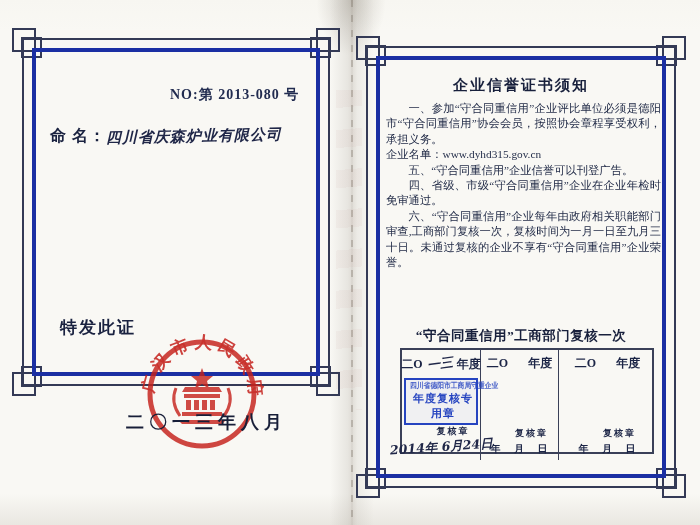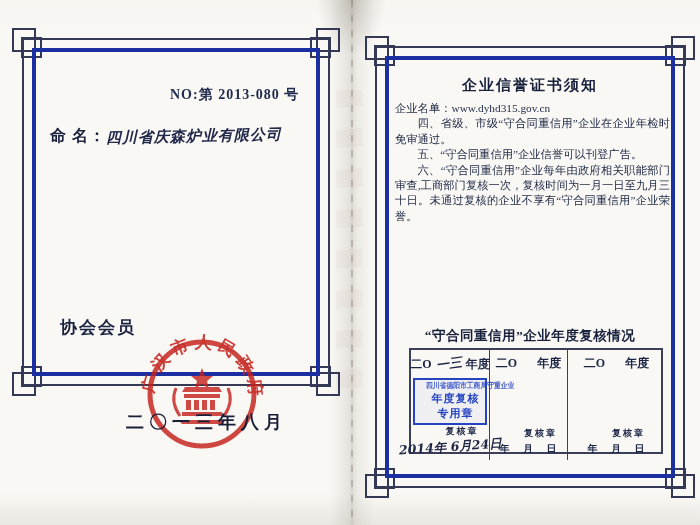--- a/index.html
+++ b/index.html
@@ -15,21 +15,21 @@
   .fold{position:absolute;left:330px;top:0;width:44px;height:525px;pointer-events:none;
     background:linear-gradient(90deg,rgba(0,0,0,0) 0%,rgba(125,118,106,0.14) 40%,rgba(150,140,128,0.26) 50%,rgba(125,118,106,0.10) 62%,rgba(0,0,0,0) 100%);}
   .fold::before{content:"";position:absolute;left:21px;top:0;width:2px;height:100%;
     background:repeating-linear-gradient(180deg,rgba(110,100,88,.35) 0 7px,rgba(110,100,88,.05) 7px 15px);}
   .fold::after{content:"";position:absolute;left:-14px;top:0;width:70px;height:56px;
     background:radial-gradient(ellipse at 50% 0%,rgba(120,112,100,.30),rgba(0,0,0,0) 70%);}
 
   
   .page{position:absolute;}
   .page-left{left:22px;top:38px;width:308px;height:348px;}
-  .page-right{left:375px;top:46px;width:310px;height:442px;}
+  .page-right{left:366px;top:46px;width:310px;height:442px;}
   .frame-outer{position:absolute;inset:0;border:2px solid var(--frame-dark,#343a56);}
   .frame-inner{position:absolute;inset:10px;border:4px solid var(--border-blue,#1b2fa3);}
   .corner{position:absolute;width:24px;height:24px;}
   .corner::before,.corner::after{content:"";position:absolute;border:2px solid var(--frame-dark,#343a56);}
   .corner::before{left:0;top:0;width:20px;height:20px;}
   .corner::after{left:9px;top:9px;width:17px;height:17px;}
   .c-tl{left:-12px;top:-12px;}
   .c-tr{right:-12px;top:-12px;transform:scaleX(-1);}
   .c-bl{left:-12px;bottom:-12px;transform:scaleY(-1);}
   .c-br{right:-12px;bottom:-12px;transform:scale(-1,-1);}
@@ -60,21 +60,21 @@
   .review-heading{position:absolute;top:281px;left:0;width:100%;text-align:center;
     font-size:13.5px;font-weight:bold;letter-spacing:.5px;color:#18203c;}
   .review-table{position:absolute;top:302px;left:34px;width:254px;height:106px;
     display:grid;grid-template-columns:79px 78px 97px;border:2px solid #3a4058;}
   .rt-col{display:flex;flex-direction:column;align-items:center;border-right:1.5px solid #3a4058;padding:5px 2px 4px 2px;}
   .rt-col:last-child{border-right:none;}
   .year-head{display:flex;align-items:baseline;gap:4px;font-size:12px;font-weight:bold;color:#1c2546;white-space:nowrap;}
   .year-gap{display:inline-block;width:12px;}
   .year-hand{font-size:13px;transform:rotate(-8deg);font-weight:bold;}
   .review-stamp{margin-top:5px;width:74px;border:2px solid var(--stamp-blue,#2644c0);
-    color:var(--stamp-blue,#2644c0);text-align:center;padding:1px 0 2px 11px;filter:blur(.3px);background:rgba(70,100,210,.05);}
+    color:var(--stamp-blue,#2644c0);text-align:center;padding:1px 0 2px 4px;filter:blur(.3px);background:rgba(70,100,210,.05);}
   .stamp-l1{font-size:6.8px;letter-spacing:0;white-space:nowrap;font-weight:bold;opacity:.85;transform:scaleY(1.15);}
   .stamp-l2{font-size:11px;font-weight:bold;letter-spacing:1px;}
   .rt-spacer{flex:1;}
   .review-label{font-size:9px;font-weight:bold;letter-spacing:2px;color:#1c2546;margin-left:24px;}
   .date-hand{font-size:12.5px;font-weight:bold;transform:rotate(-4deg);margin-top:1px;white-space:nowrap;}
   .date-ph{font-size:10px;font-weight:bold;word-spacing:9px;letter-spacing:1px;color:#1c2546;margin-top:2px;}
 
   
   .stain{position:absolute;left:336px;top:90px;width:26px;height:320px;pointer-events:none;
     background:repeating-linear-gradient(175deg,rgba(190,140,135,.07) 0 18px,rgba(0,0,0,0) 18px 40px);}
@@ -92,21 +92,21 @@
       <div class="corner c-tr"></div>
       <div class="corner c-bl"></div>
       <div class="corner c-br"></div>
     </div>
     <div class="frame-inner"></div>
     <div class="content">
       <div class="no-line">NO:第 2013-080 号</div>
       <div class="name-line">
         <span class="name-label">命 名：</span><span class="hand company">四川省庆森炉业有限公司</span>
       </div>
-      <div class="issue">协会会员</div>
+      <div class="issue">特发此证</div>
 
       <svg class="seal" width="128" height="128" viewBox="0 0 128 128" style="color:var(--seal-red,#c5211c)">
         <defs>
             <path id="arcTop" d="M 16,66 A 48,48 0 0 1 112,66" fill="none"></path>
           </defs>
         <circle cx="64" cy="64" r="52" fill="none" stroke="currentColor" stroke-width="5" opacity=".9"></circle>
         <text font-size="17" font-weight="bold" fill="currentColor" letter-spacing="5" opacity=".92">
           <textPath href="#arcTop" startOffset="2">广汉市人民政府</textPath>
         </text>
         <g fill="currentColor" opacity=".88">
@@ -132,26 +132,27 @@
     <div class="frame-outer">
       <div class="corner c-tl"></div>
       <div class="corner c-tr"></div>
       <div class="corner c-bl"></div>
       <div class="corner c-br"></div>
     </div>
     <div class="frame-inner"></div>
     <div class="content">
       <div class="notice-title">企业信誉证书须知</div>
       <div class="body-text">
+        <p>一、参加“守合同重信用”企业评比单位必须是德阳市“守合同重信用”协会会员，按照协会章程享受权利，承担义务。</p>
         <p class="flush">企业名单：www.dyhd315.gov.cn</p>
+        <p>五、“守合同重信用”企业信誉可以刊登广告。</p>
         <p>四、省级、市级“守合同重信用”企业在企业年检时免审通过。</p>
-        <p>五、“守合同重信用”企业信誉可以刊登广告。</p>
         <p>六、“守合同重信用”企业每年由政府相关职能部门审查,工商部门复核一次，复核时间为一月一日至九月三十日。未通过复核的企业不享有“守合同重信用”企业荣誉。</p>
       </div>
-      <div class="review-heading">“守合同重信用”企业年度复核情况</div>
+      <div class="review-heading">“守合同重信用”工商部门复核一次</div>
 
       <div class="review-table">
 
         <div class="rt-col">
           <div class="year-head">
             <span>二O</span>
               <span class="hand year-hand">一三</span>
               <span>年度</span>
           </div>
           <div class="review-stamp">

